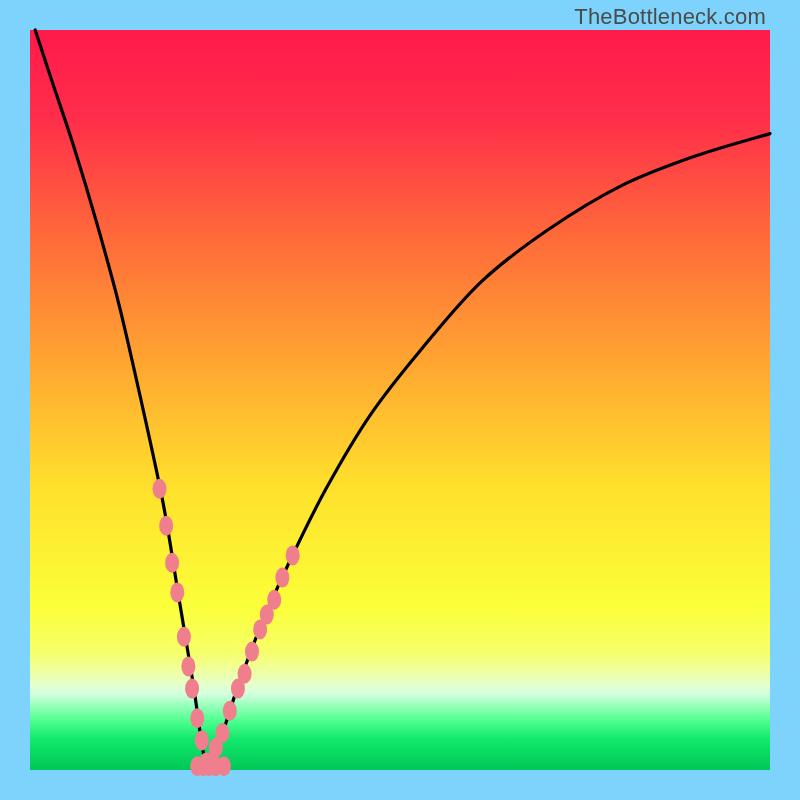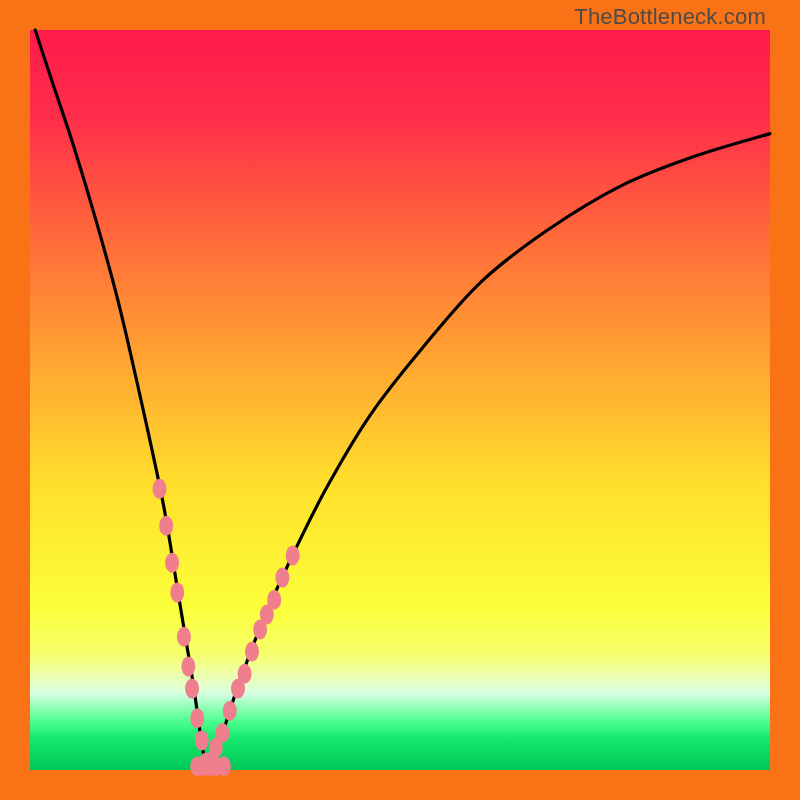--- a/index.html
+++ b/index.html
@@ -9,21 +9,21 @@
     height: 800px;
     overflow: hidden;
     background: #000;
     font-family: Arial, Helvetica, sans-serif;
   }
   .frame {
     position: absolute;
     top: 0; left: 0;
     width: 800px;
     height: 800px;
-    background: #f97316;
+    background: #7dd3fc;
     text-align: right;
   }
   .plot-area {
     position: absolute;
     top: 30px;
     left: 30px;
     width: 740px;
     height: 740px;
   }
   .gradient-bg {

